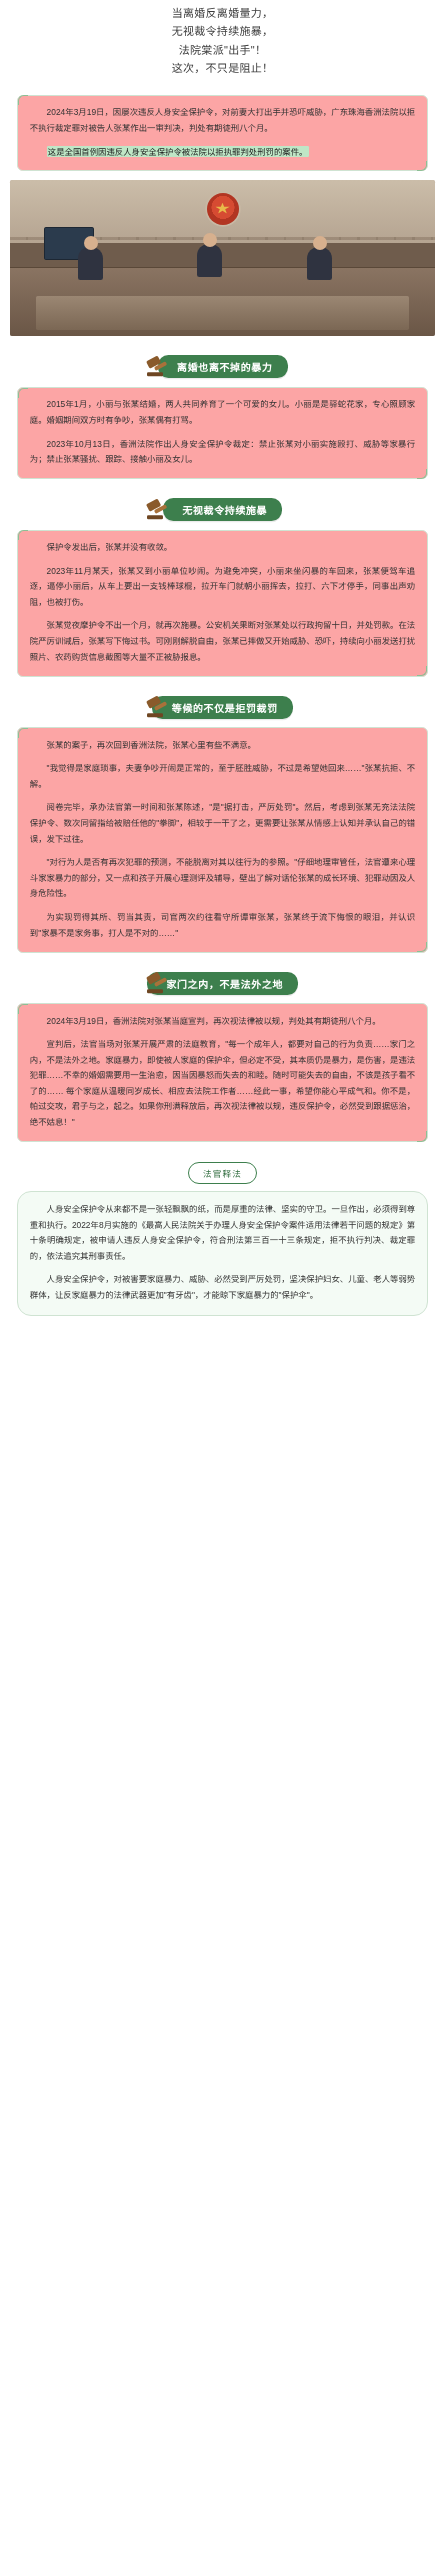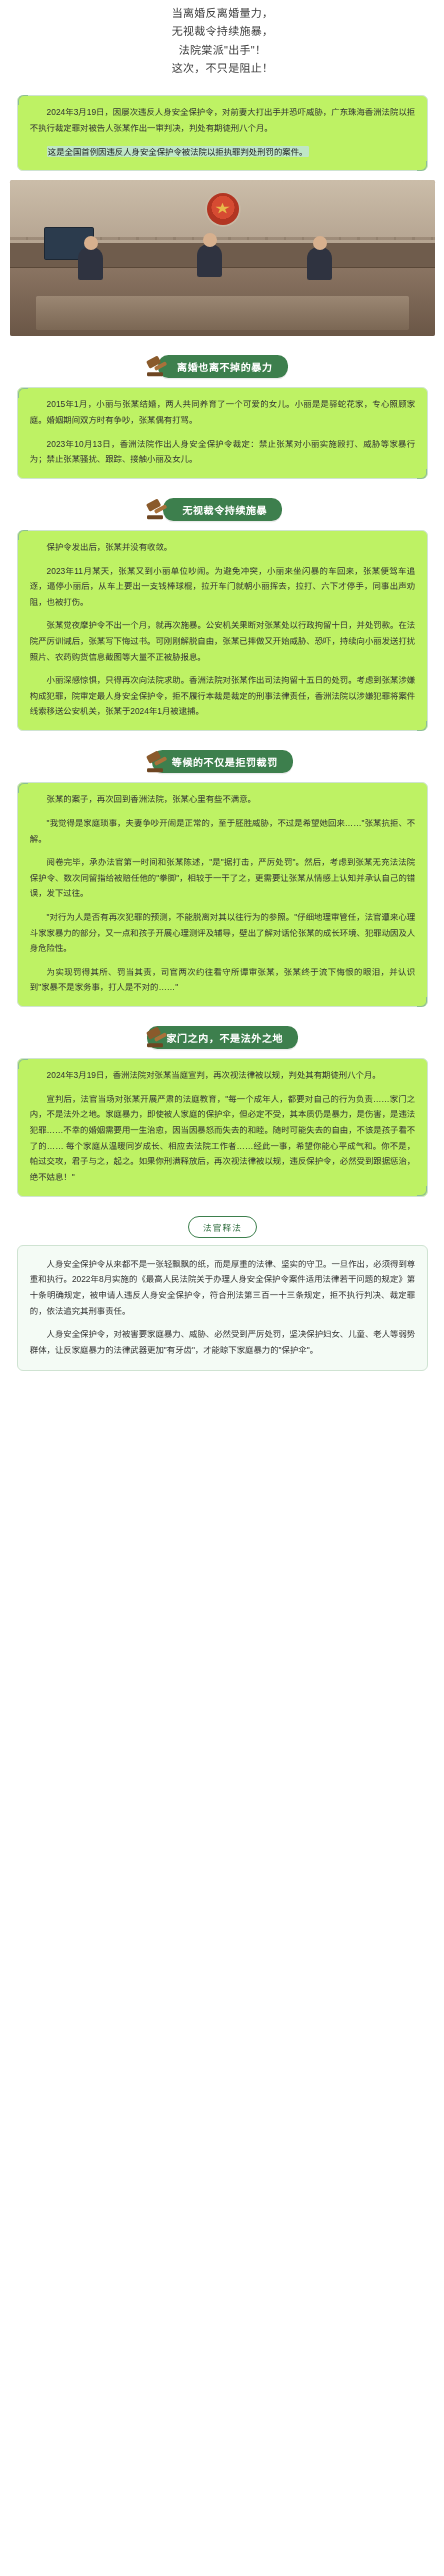--- a/index.html
+++ b/index.html
@@ -32,21 +32,21 @@
     color: #3c3c3c;
     letter-spacing: 0.3px;
     text-align: center;
   }
 
   
   .card {
     margin: 7px 17.3px 0 17.3px;
     border: 0.6px solid #cfe3d2;
     border-radius: 5.8px;
-    background: #bef264;
+    background: #fca5a5;
     padding: 9.2px 11.5px 10.4px 11.5px;
     position: relative;
   }
   .card::before,
   .card::after {
     content: "";
     position: absolute;
     width: 9.2px;
     height: 9.2px;
     border-color: #8dbf95;
@@ -214,21 +214,21 @@
     background: #ffffff;
     font-size: 8.6px;
     font-weight: normal;
     letter-spacing: 1.2px;
     padding: 4px 14px;
     border-radius: 11.5px;
   }
   .explain-card {
     margin: 7px 17.3px 17.3px 17.3px;
     border: 0.6px solid #cfe3d2;
-    border-radius: 6px;
+    border-radius: 14px;
     background: #f4fbf5;
     padding: 10.4px 11.5px 11.5px 11.5px;
     position: relative;
   }
   .explain-card p {
     margin: 0 0 8px 0;
     font-size: 8.4px;
     line-height: 15.6px;
     text-indent: 2em;
     text-align: justify;
@@ -288,21 +288,20 @@
       <span class="head"></span>
         <span class="handle"></span>
         <span class="block"></span>
     </span>
     <span class="pill">无视裁令持续施暴</span>
   </div>
   <div class="card">
     <p>保护令发出后，张某并没有收敛。</p>
     <p>2023年11月某天，张某又到小丽单位吵闹。为避免冲突，小丽来坐闪暴的车回来，张某便驾车追逐，逼停小丽后，从车上要出一支钱棒球棍，拉开车门就朝小丽挥去，拉打、六下才停手，同事出声劝阻，也被打伤。</p>
     <p>张某觉夜摩护令不出一个月，就再次施暴。公安机关果断对张某处以行政拘留十日，并处罚款。在法院严厉训诫后，张某写下悔过书。可刚刚解脱自由，张某已摔做又开始威胁、恐吓，持续向小丽发送打扰照片、农药购货信息截图等大量不正被胁报息。</p>
-    <p>小丽深感惊惧，只得再次向法院求助。香洲法院对张某作出司法拘留十五日的处罚。考虑到张某涉嫌构成犯罪，院审定最人身安全保护令，拒不履行本裁是裁定的刑事法律责任，香洲法院以涉嫌犯罪将案件线索移送公安机关，张某于2024年1月被逮捕。</p>
   </div>
 
   <div class="section-head">
     <span class="gavel">
       <span class="head"></span>
         <span class="handle"></span>
         <span class="block"></span>
     </span>
     <span class="pill">等候的不仅是拒罚裁罚</span>
   </div>

